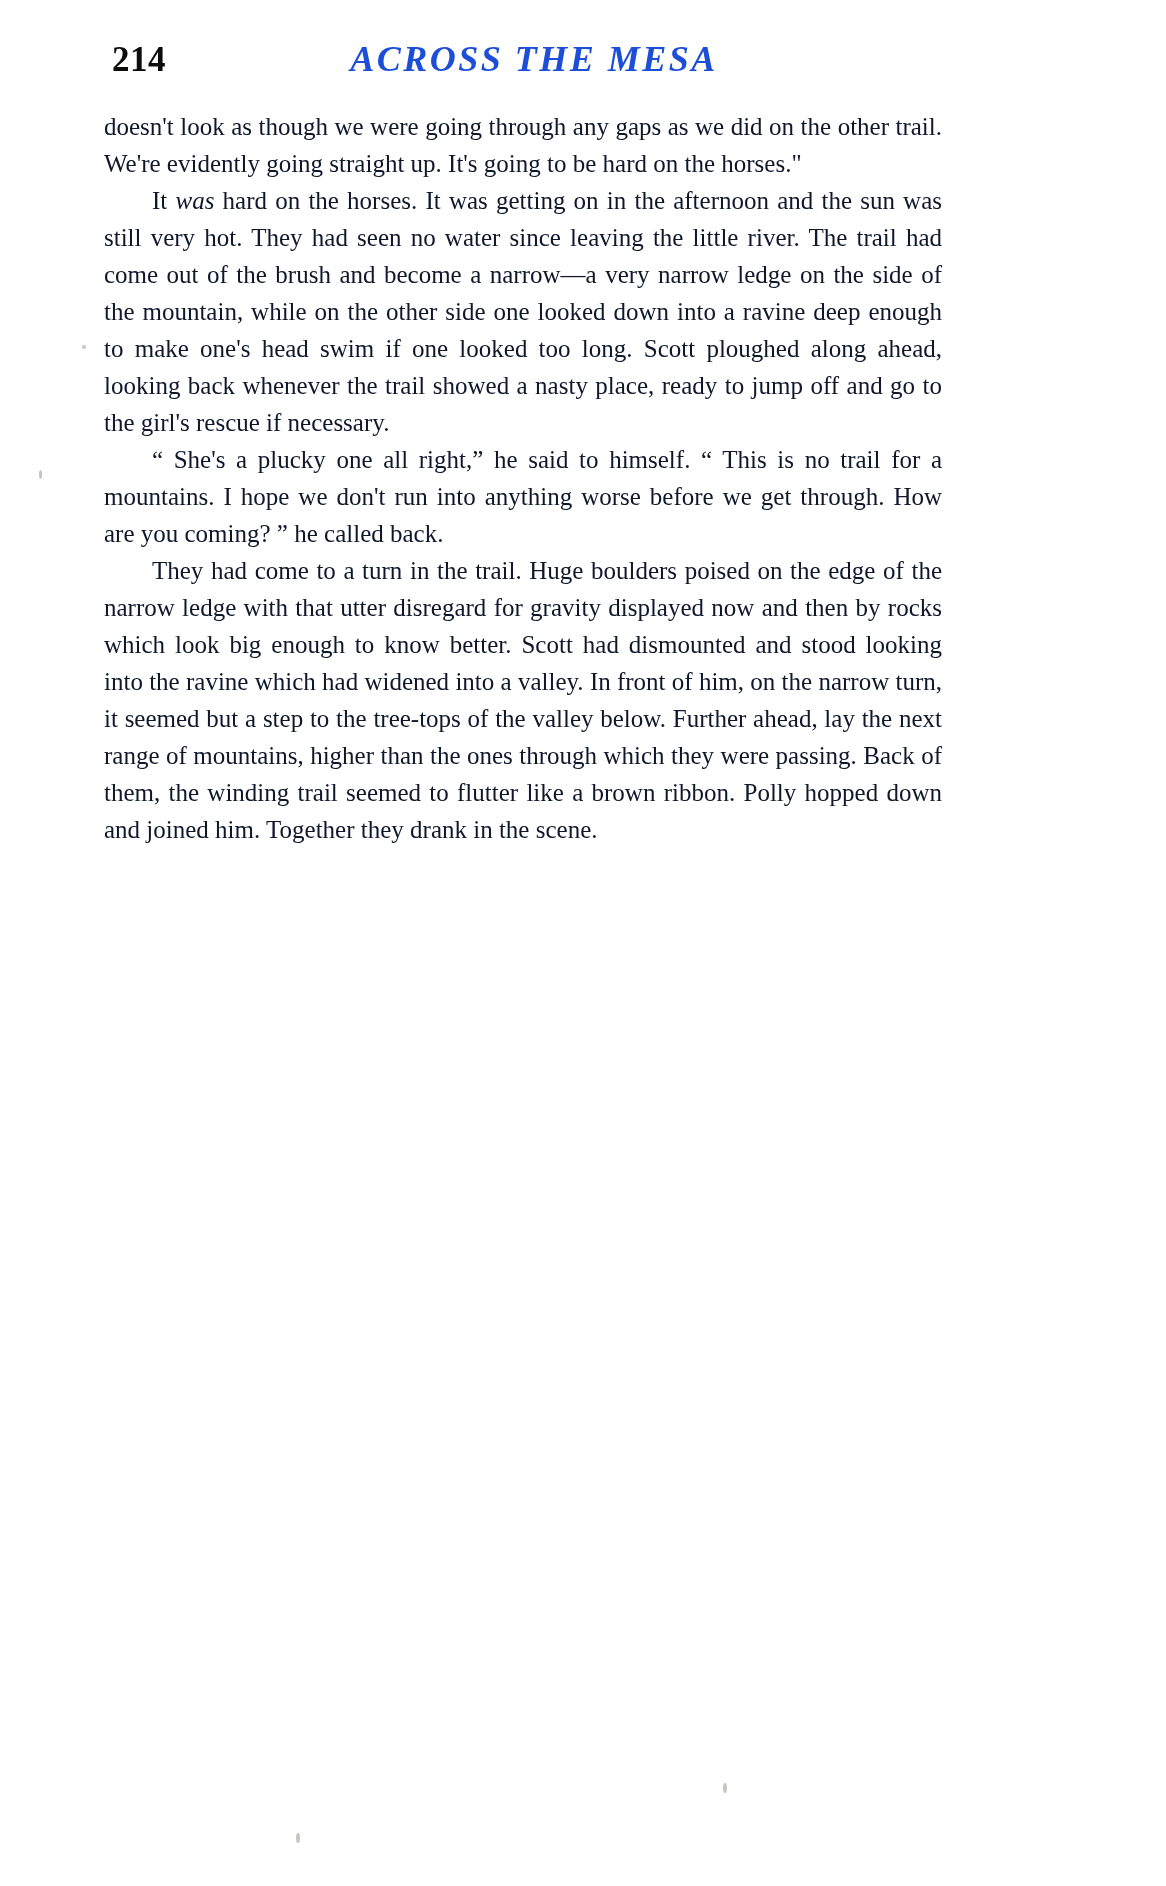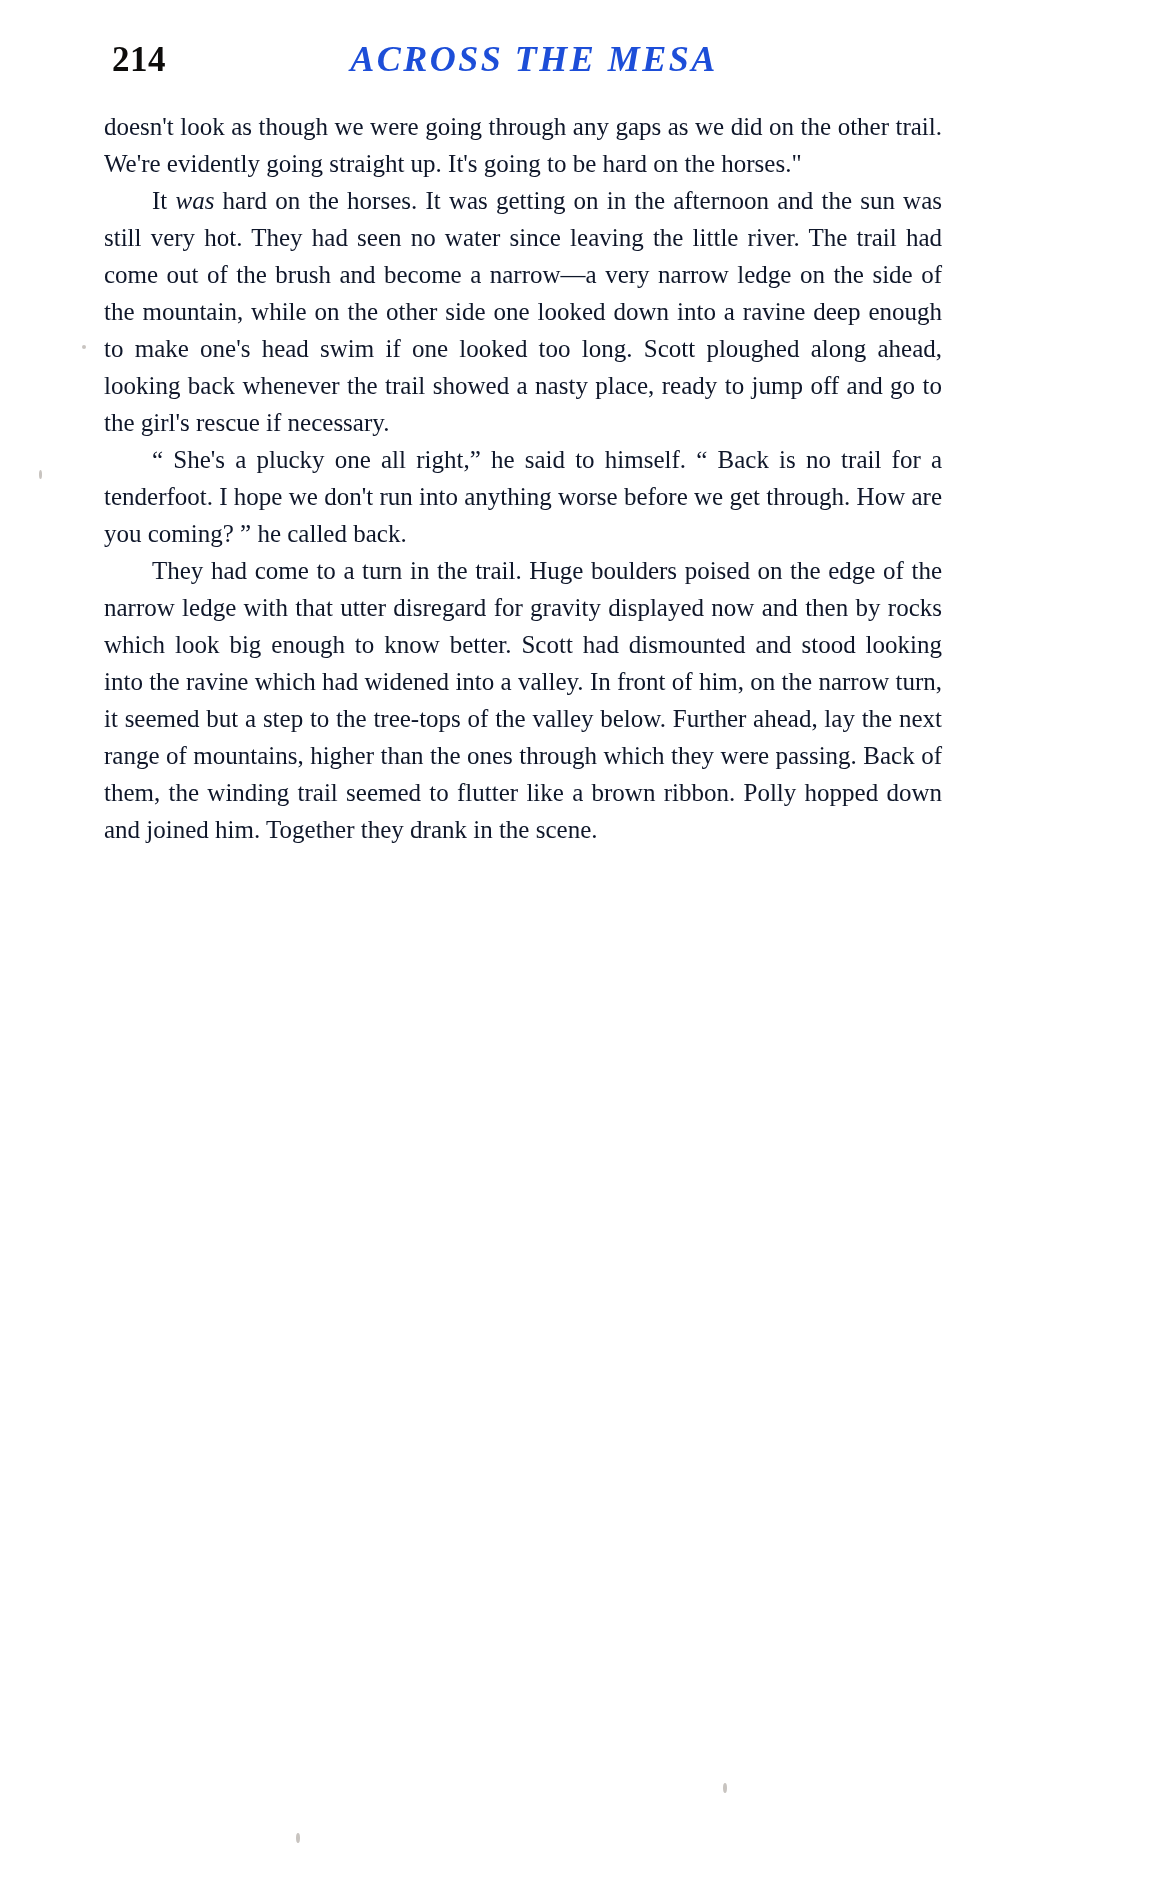--- a/index.html
+++ b/index.html
@@ -85,21 +85,21 @@
 <div class="page">
 
   <div class="running-head">
     <span class="folio">214</span>
     <span class="head-title">ACROSS THE MESA</span>
   </div>
 
   <div class="body-text">
       <p class="noindent">doesn't look as though we were going through any gaps as we did on the other trail.  We're evidently going straight up.  It's going to be hard on the horses."</p>
       <p>It <i>was</i> hard on the horses.  It was getting on in the afternoon and the sun was still very hot.  They had seen no water since leaving the little river.  The trail had come out of the brush and become a narrow—a very narrow ledge on the side of the mountain, while on the other side one looked down into a ravine deep enough to make one's head swim if one looked too long.  Scott ploughed along ahead, looking back whenever the trail showed a nasty place, ready to jump off and go to the girl's rescue if necessary.</p>
-      <p>“ She's a plucky one all right,” he said to himself. “ Back is no trail for a tenderfoot.  I hope we don't run into anything worse before we get through.  How are you coming? ” he called back.</p>
+      <p>“ She's a plucky one all right,” he said to himself. “ This is no trail for a mountains.  I hope we don't run into anything worse before we get through.  How are you coming? ” he called back.</p>
       <p>They had come to a turn in the trail.  Huge boulders poised on the edge of the narrow ledge with that utter disregard for gravity displayed now and then by rocks which look big enough to know better.  Scott had dismounted and stood looking into the ravine which had widened into a valley.  In front of him, on the narrow turn, it seemed but a step to the tree-tops of the valley below.  Further ahead, lay the next range of mountains, higher than the ones through which they were passing.  Back of them, the winding trail seemed to flutter like a brown ribbon.  Polly hopped down and joined him.  Together they drank in the scene.</p>
     </div>
 
   <span class="speck" style="left:39px; top:470px; width:3px; height:9px;"></span>
   <span class="speck" style="left:82px; top:345px; width:4px; height:4px;"></span>
   <span class="speck" style="left:723px; top:1783px; width:4px; height:10px;"></span>
   <span class="speck" style="left:296px; top:1833px; width:4px; height:10px;"></span>
 
 </div>
 

